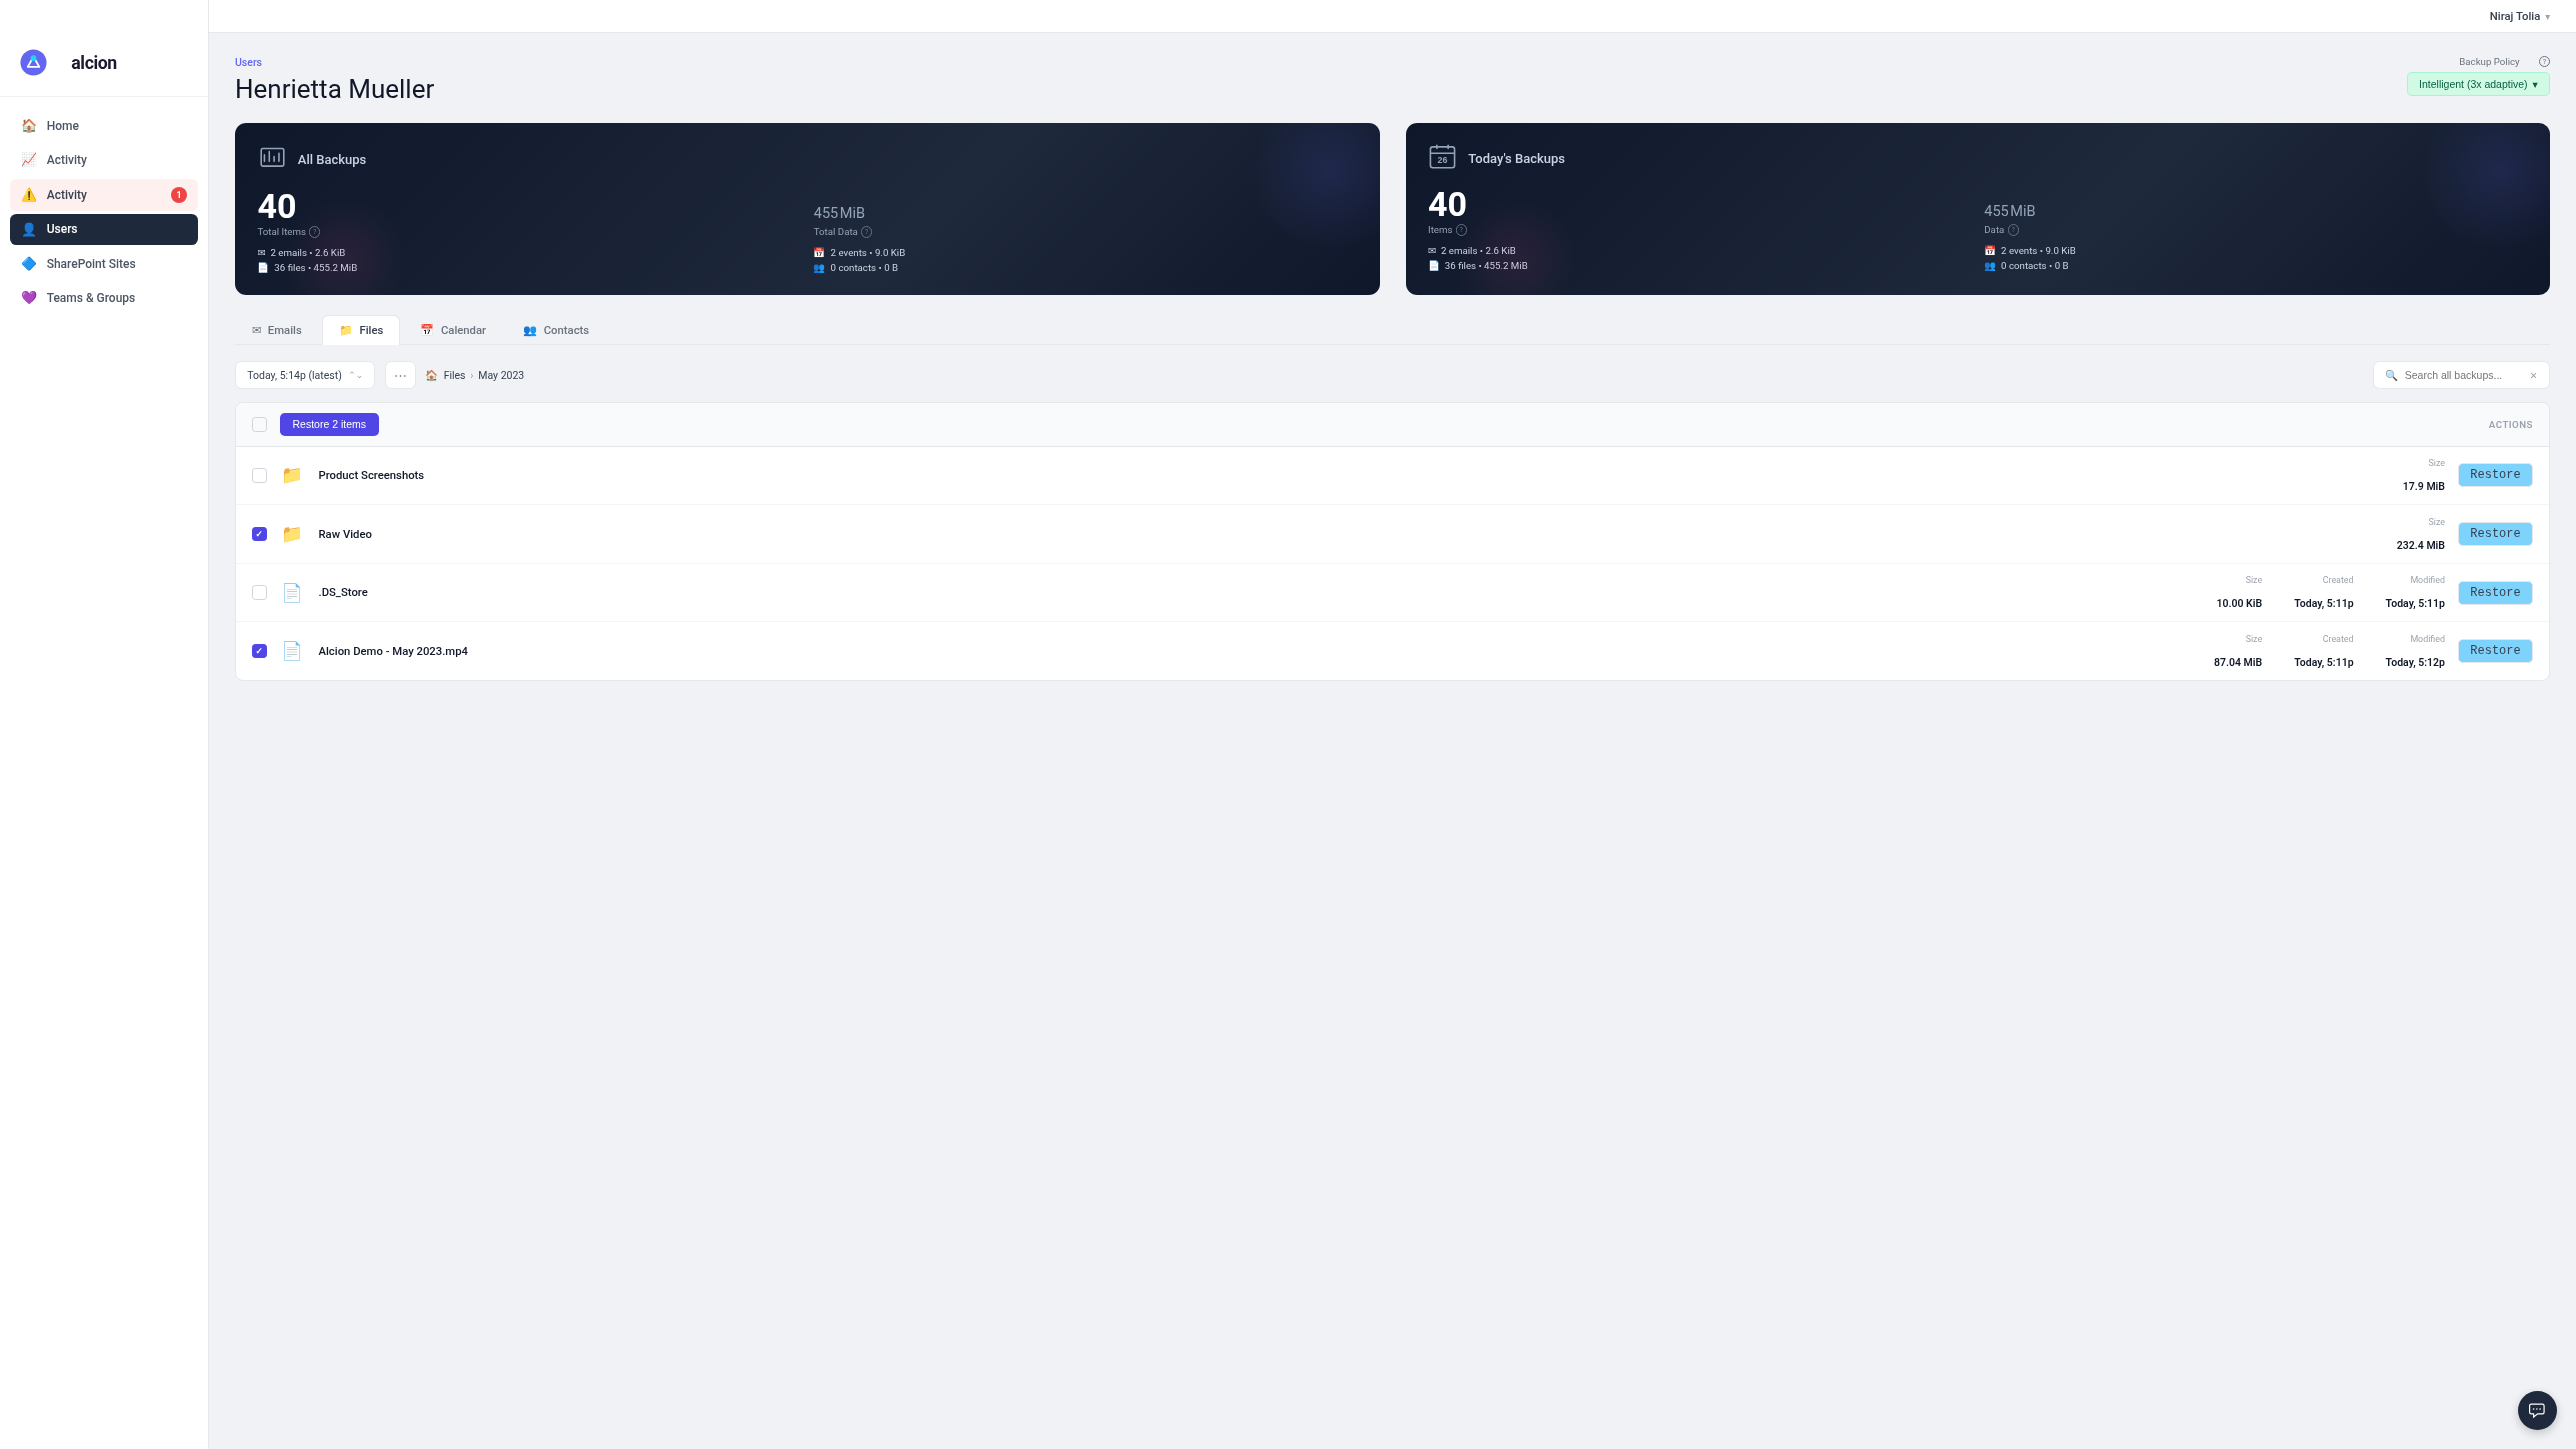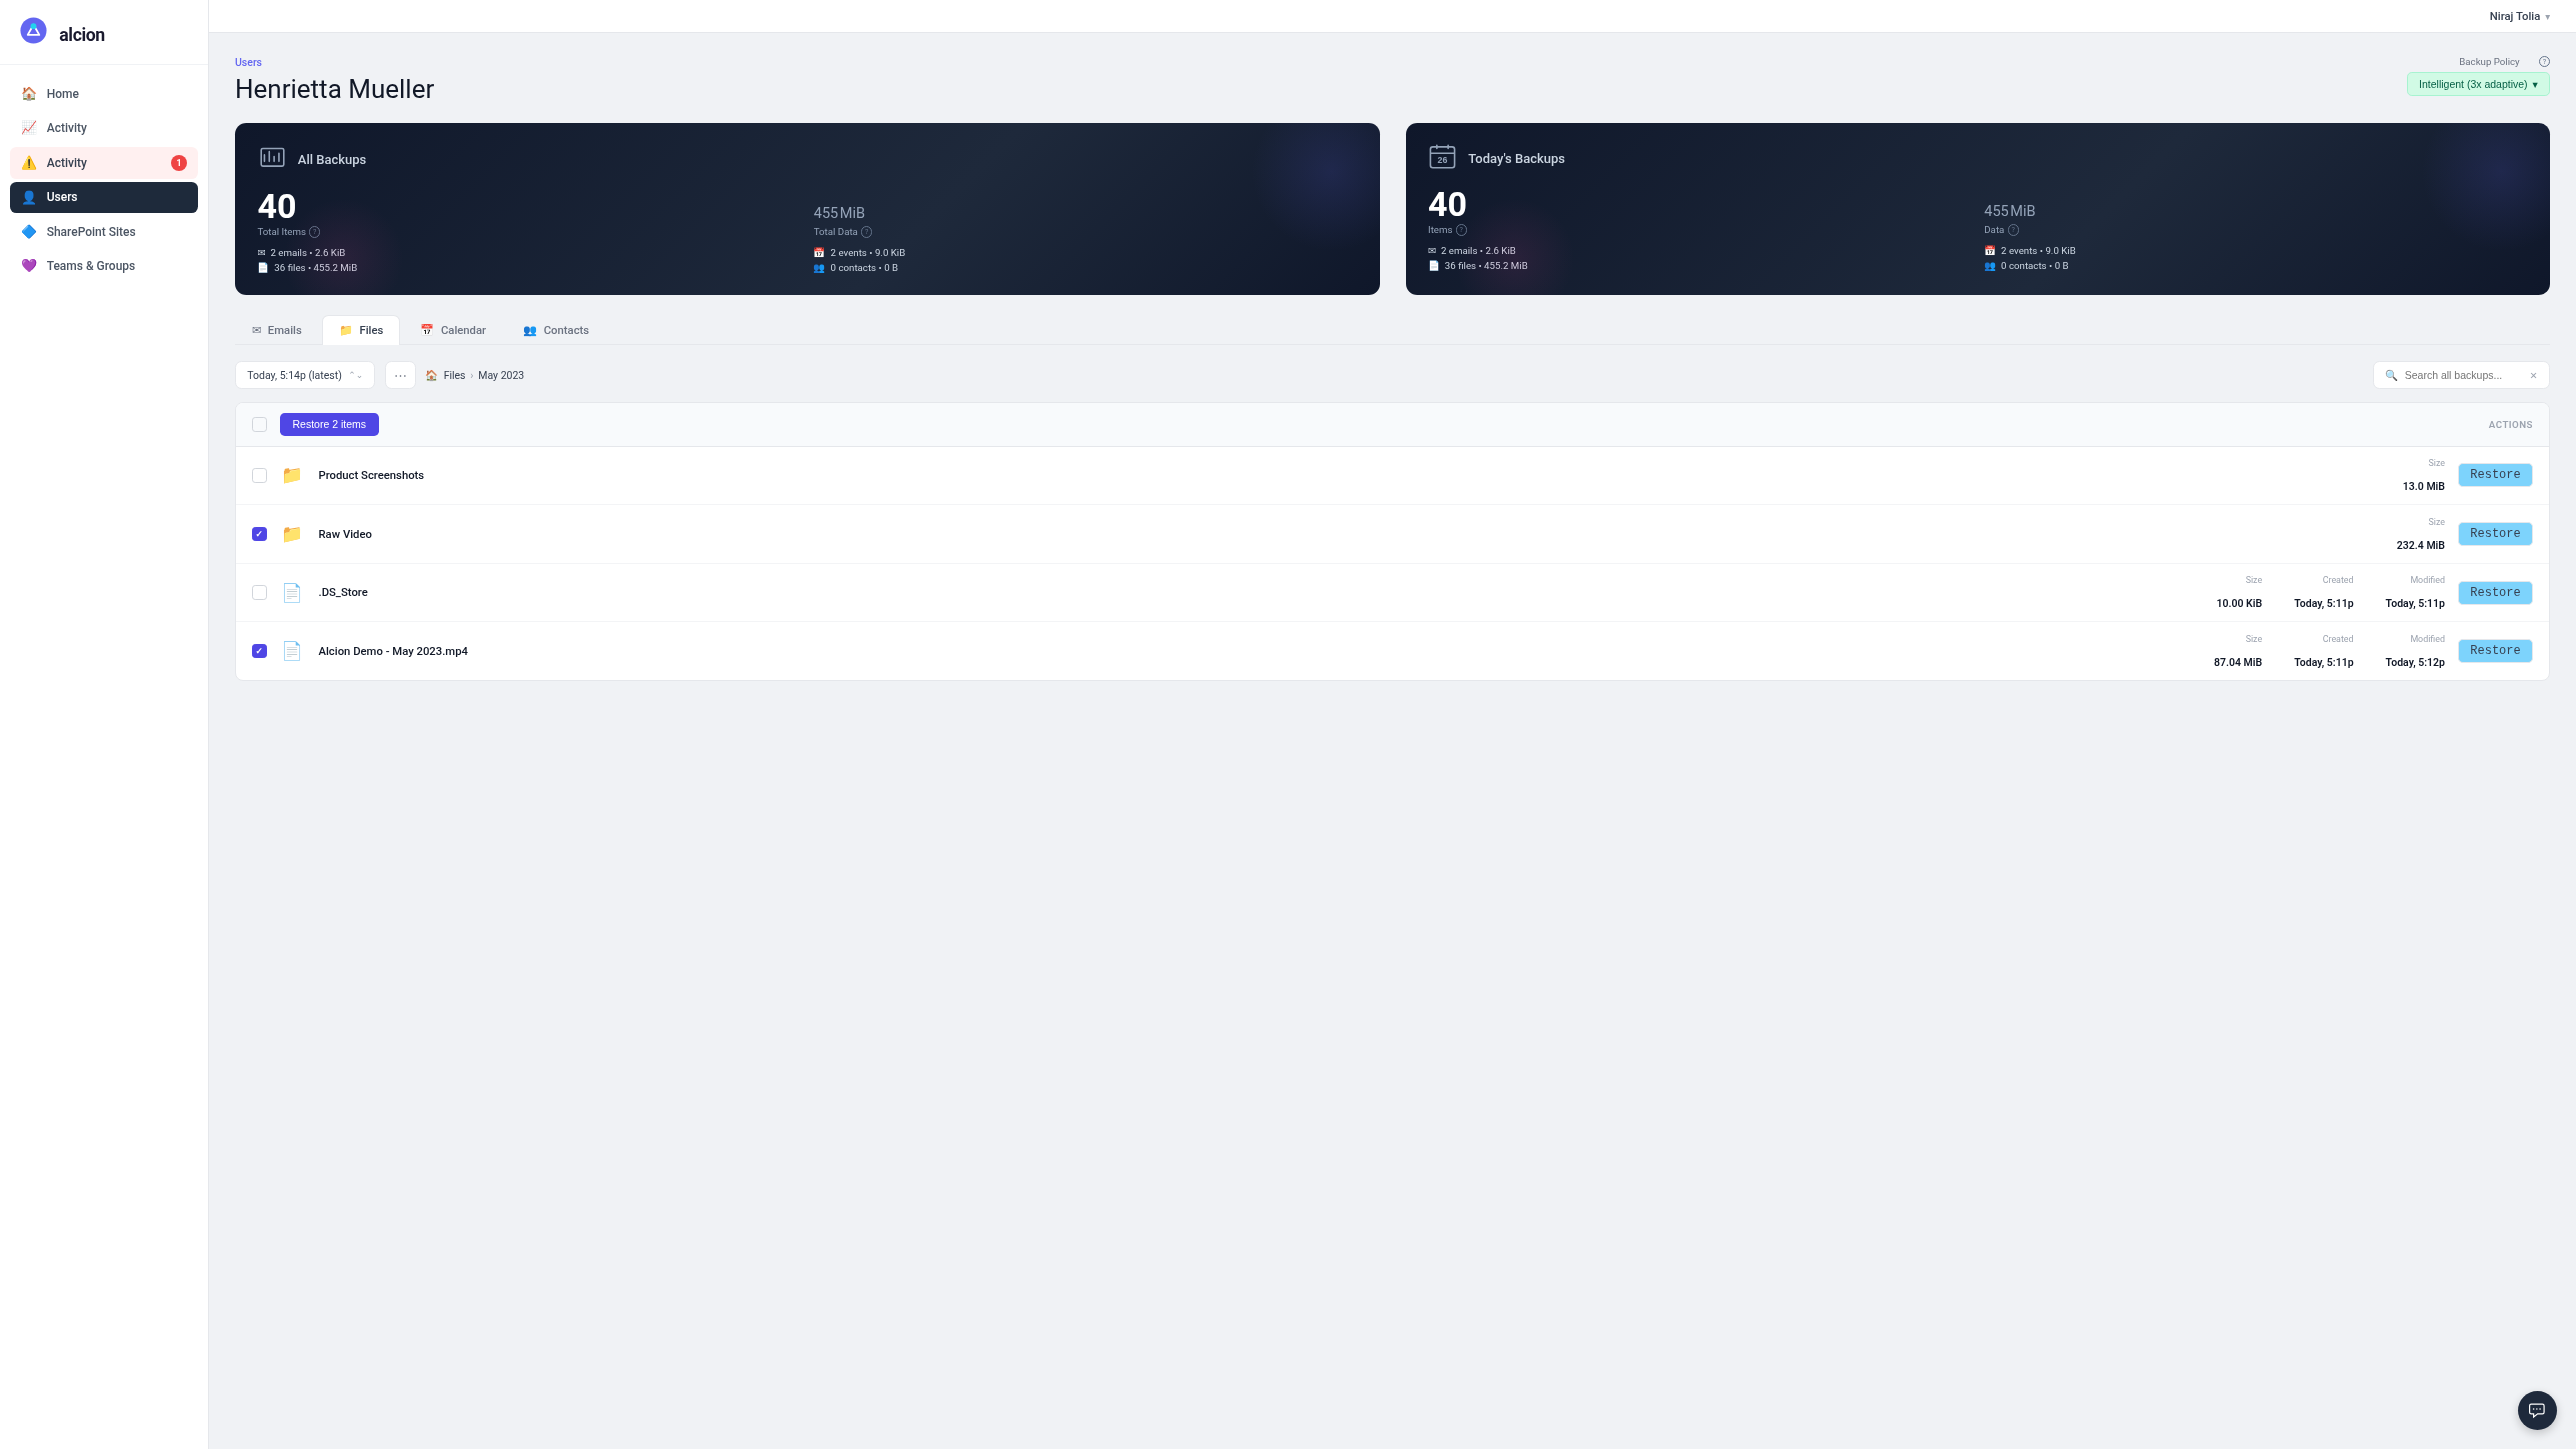--- a/index.html
+++ b/index.html
@@ -14,22 +14,23 @@
       display: flex;
       flex-direction: column;
       padding: 0;
     }
     #logo-area {
       padding: 16px 19.3px 19.3px;
       border-bottom: 0.8px solid #f0f2f5;
     }
     .logo-wrapper {
       display: flex;
-      align-items: flex-end;
-      gap: 11px;
+      align-items: center;
+      gap: 23px;
+      margin-top: 32px;
     }
     .logo-icon {
       width: 29px;
       height: 29px;
     }
     .logo-text {
       font-size: 17.7px;
       font-weight: 700;
       color: #1a1a2e;
       letter-spacing: -0.4px;
@@ -652,21 +653,21 @@
         <span class="actions-label">ACTIONS</span>
       </div>
 
       <div class="file-row">
         <div class="checkbox"></div>
         <span class="file-icon folder-icon">📁</span>
         <span class="file-name">Product Screenshots</span>
         <div class="file-meta">
           <div class="meta-group">
             <span class="meta-label">Size</span>
-            <span class="meta-value">13.0 MiB</span>
+            <span class="meta-value">17.9 MiB</span>
           </div>
         </div>
         <button class="restore-btn">Restore</button>
       </div>
 
       <div class="file-row">
         <div class="checkbox checked"></div>
         <span class="file-icon folder-icon">📁</span>
         <span class="file-name">Raw Video</span>
         <div class="file-meta">

